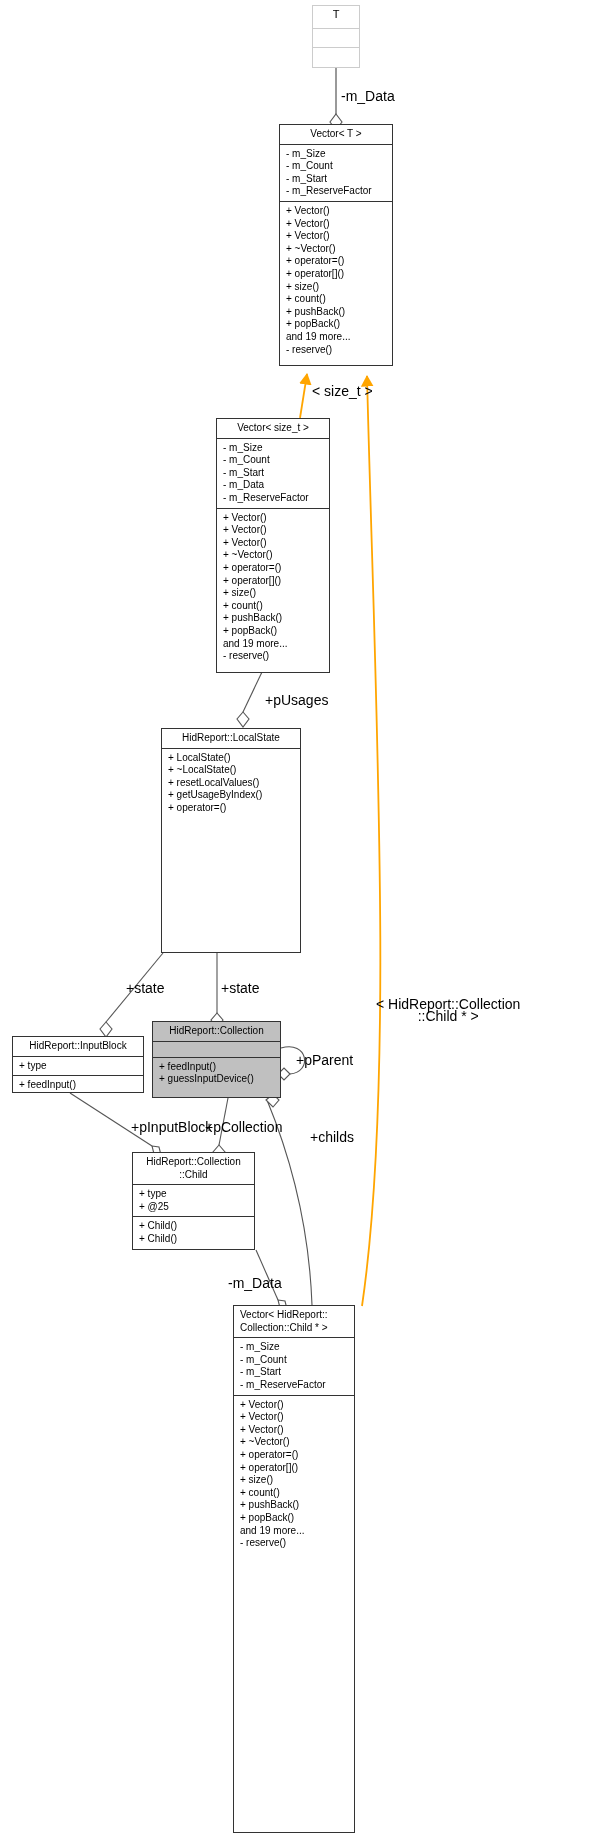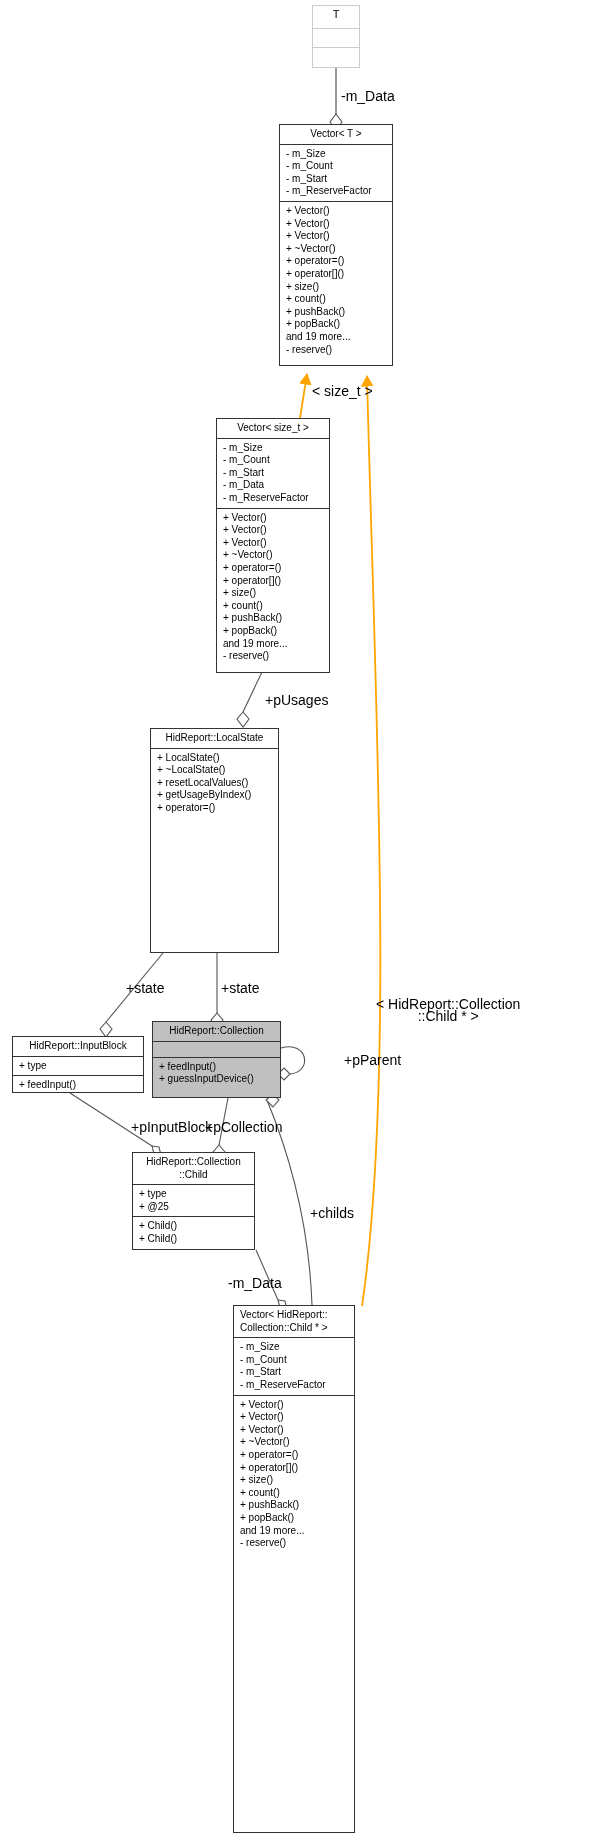--- a/index.html
+++ b/index.html
@@ -206,21 +206,21 @@
       <div>+ count()</div>
       <div>+ pushBack()</div>
       <div>+ popBack()</div>
       <div>and 19 more...</div>
       <div>- reserve()</div>
     </div>
   </div>
 
   <div class="edge-label" style="left:265px; top:692px;">+pUsages</div>
 
-  <div class="uml-box" style="left:150px; top:728px; width:129px; height:225px;">
+  <div class="uml-box" style="left:161px; top:728px; width:140px; height:225px;">
     <div class="uml-title">HidReport::LocalState</div>
     <div class="uml-sec">
       <div>+ LocalState()</div>
       <div>+ ~LocalState()</div>
       <div>+ resetLocalValues()</div>
       <div>+ getUsageByIndex()</div>
       <div>+ operator=()</div>
     </div>
   </div>
 
@@ -240,27 +240,27 @@
 
   <div class="uml-box shaded" style="left:152px; top:1021px; width:129px; height:77px;">
     <div class="uml-title">HidReport::Collection</div>
     <div class="uml-sec empty"></div>
     <div class="uml-sec">
       <div>+ feedInput()</div>
       <div>+ guessInputDevice()</div>
     </div>
   </div>
 
-  <div class="edge-label" style="left:296px; top:1052px;margin-left:48px;">+pParent</div>
+  <div class="edge-label" style="left:296px; top:1052px;">+pParent</div>
 
   <div class="edge-label" style="left:131px; top:1119px;">+pInputBlock</div>
 
   <div class="edge-label" style="left:205px; top:1119px;">+pCollection</div>
 
-  <div class="edge-label" style="left:310px; top:1205px;">+childs</div>
+  <div class="edge-label" style="left:310px; top:1129px;">+childs</div>
 
   <div class="edge-label" style="left:228px; top:1275px;">-m_Data</div>
 
   <div class="uml-box" style="left:132px; top:1152px; width:123px; height:98px;">
     <div class="uml-title">HidReport::Collection
 ::Child</div>
     <div class="uml-sec">
       <div>+ type</div>
       <div>+ @25</div>
     </div>

